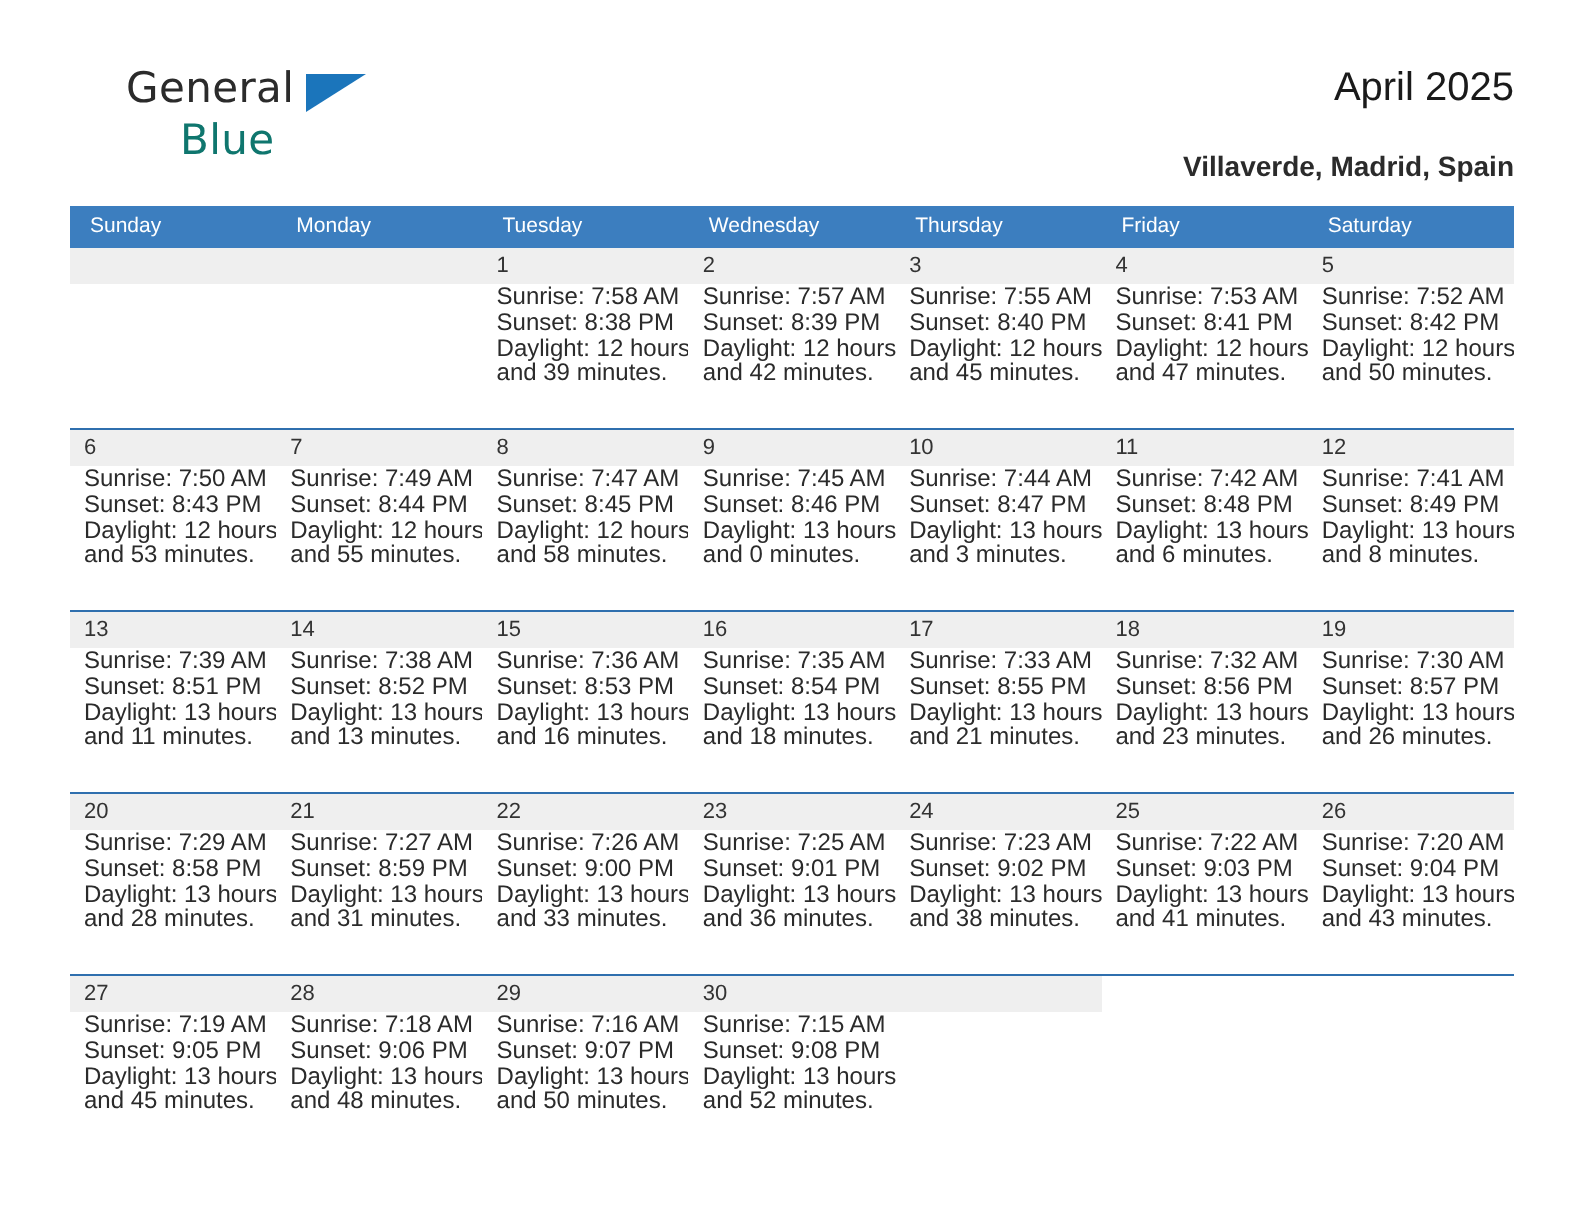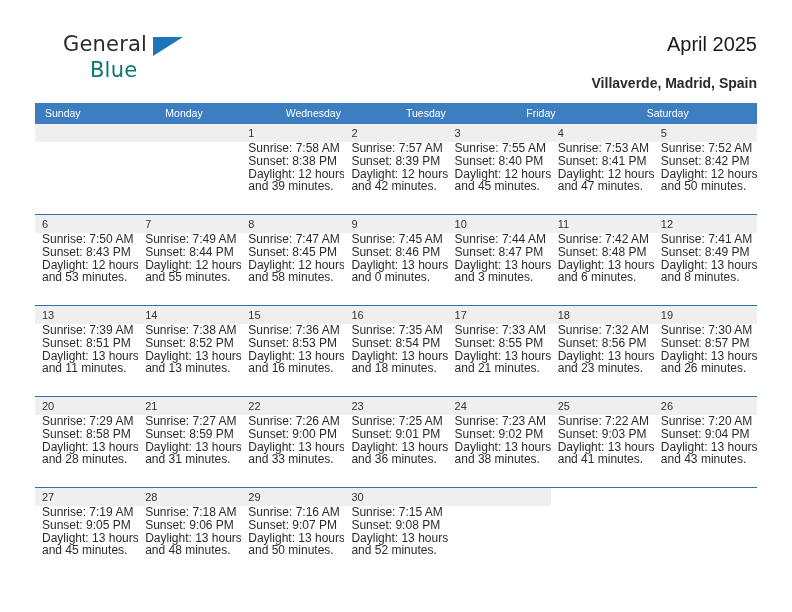--- a/index.html
+++ b/index.html
@@ -168,22 +168,23 @@
       <div class="cal-subtitle">Villaverde, Madrid, Spain</div>
     </div>
 
   </div>
 
   <div class="calendar">
 
     <div class="weekday-row">
       <div class="weekday">Sunday</div>
       <div class="weekday">Monday</div>
+      <div class="weekday">Tuesday</div>
       <div class="weekday">Wednesday</div>
-      <div class="weekday">Tuesday</div>
+      <div class="weekday">Thursday</div>
       <div class="weekday">Friday</div>
       <div class="weekday">Saturday</div>
     </div>
 
     <div id="weeks-container">
         <div class="week-row">
           <div class="day-cell blank">
             <div class="day-num-band"></div>
           </div>
           <div class="day-cell blank">

